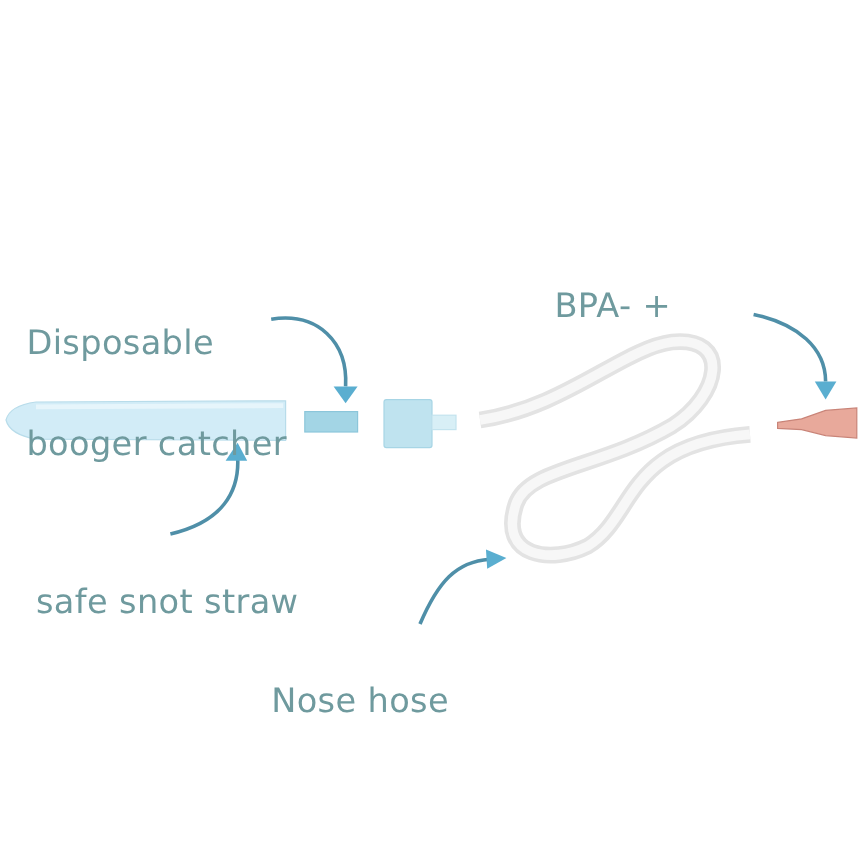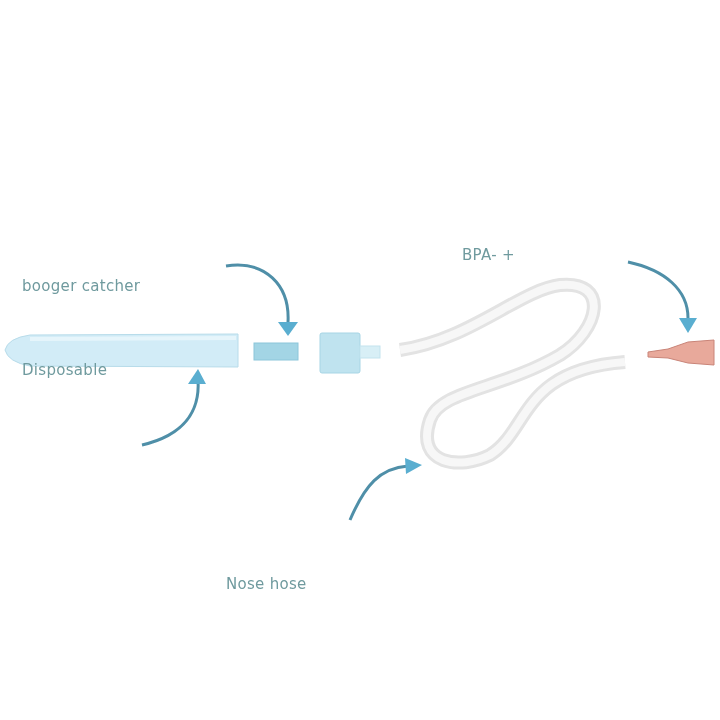--- a/index.html
+++ b/index.html
@@ -1,18 +1,18 @@
 <!DOCTYPE html>
 <html><head>
   <meta charset="utf-8">
   <style>
     html, body { margin:0; padding:0; }
     body { width:720px; height:720px; background:#ffffff; position:relative; overflow:hidden;
       font-family:"DejaVu Sans", sans-serif; }
-    .label { position:absolute; color:#6f9a9e; font-size:15px; line-height:28px; letter-spacing:0.3px; white-space:pre; }
+    .label { position:absolute; color:#6f9a9e; font-size:28px; line-height:28px; letter-spacing:0.3px; white-space:pre; }
     svg.canvas { position:absolute; left:0; top:0; }
   </style>
 </head>
 <body>
 
 <svg class="canvas" width="720" height="720" viewBox="0 0 720 720">
 
   <g>
     <path d="M238,334 L30,335 Q8,338 5,350 Q8,362 30,366 L238,367 Z" fill="#d2ecf7" stroke="#b8dcea" stroke-width="1"></path>
     <path d="M30,339 L236,338" stroke="#e6f5fb" stroke-width="4"></path>
@@ -42,25 +42,26 @@
     <path d="M350,520 C365,485 380,468 408,466" fill="none" stroke="#4f8fa8" stroke-width="3"></path>
     <path d="M405,458 L422,465 L406,474 Z" fill="#5aaed0"></path>
   </g>
   <g>
     <path d="M628,262 C665,270 688,290 688,318" fill="none" stroke="#4f8fa8" stroke-width="3"></path>
     <path d="M679,318 L697,318 L688,333 Z" fill="#5aaed0"></path>
   </g>
 </svg>
 
 <div class="label" style="left:22px; top:216px;">
+  <div>Disposable</div>
   <div>booger catcher</div>
-  <div>Disposable</div>
 </div>
 
 <div class="label" style="left:30px; top:432px;">
+  <div>safe snot straw</div>
 </div>
 
 <div class="label" style="left:226px; top:514px;text-align:right;">
   <div>Nose hose</div>
 </div>
 
 <div class="label" style="left:462px; top:185px;">
   <div>BPA- +</div>
 </div>
 

